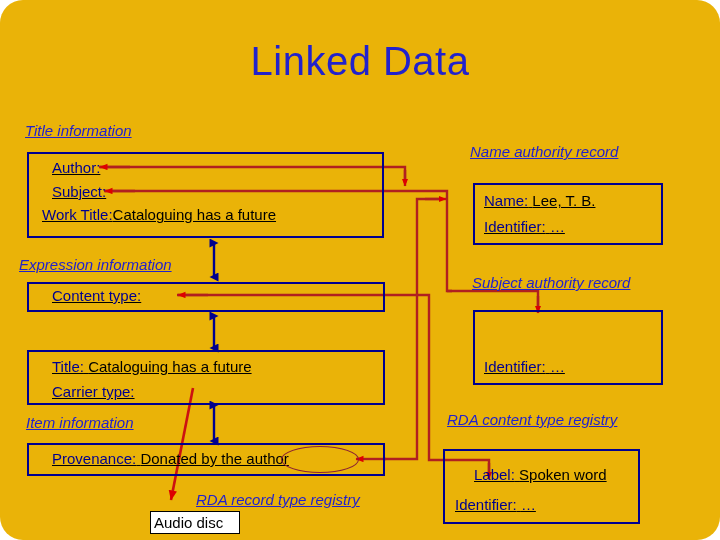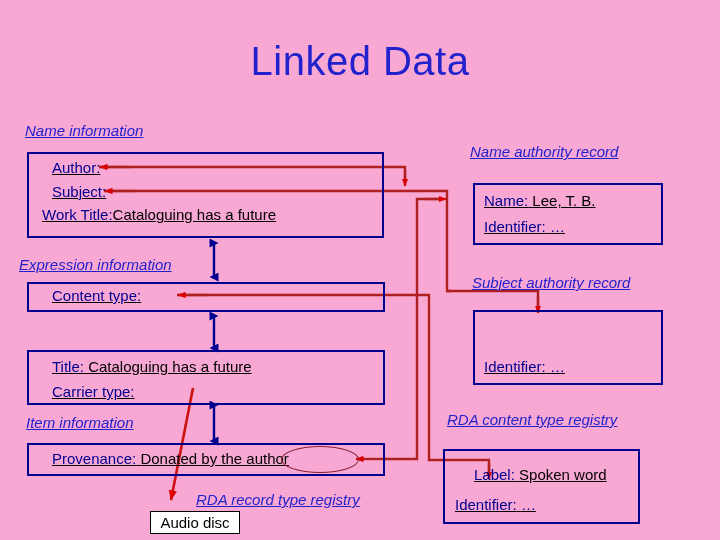--- a/index.html
+++ b/index.html
@@ -4,23 +4,24 @@
 <style>
   html, body {
     margin: 0;
     padding: 0;
     background: #ffffff;
   }
   #slide {
     position: relative;
     width: 720px;
     height: 540px;
-    background: #f9a8d4;
+    background: #eab308;
     overflow: hidden;
     font-family: "Liberation Sans", sans-serif;
+    border-radius: 23px;
   }
   #wires {
     position: absolute;
     left: 0;
     top: 0;
     width: 720px;
     height: 540px;
     pointer-events: none;
   }
   .title {
@@ -144,21 +145,21 @@
     <g>
       <path d="M214,316 L214,348" stroke="#00008f" stroke-width="2.4" marker-start="url(#blueArrowStart)" marker-end="url(#blueArrowEnd)"></path>
     </g>
     <g>
       <path d="M214,405 L214,441" stroke="#00008f" stroke-width="2.4" marker-start="url(#blueArrowStart)" marker-end="url(#blueArrowEnd)"></path>
     </g>
   </svg>
 
   <div class="title">Linked Data</div>
 
-  <div class="caption" style="left:25px; top:122px;">Name information</div>
+  <div class="caption" style="left:25px; top:122px;">Title information</div>
   <div class="box" style="left:27px; top:152px; width:357px; height:86px;"></div>
   <div class="row" style="left:52px; top:159px;">
     <span class="lbl">Author:</span>
   </div>
   <div class="row" style="left:52px; top:183px;">
     <span class="lbl">Subject:</span>
   </div>
   <div class="row" style="left:42px; top:206px;">
     <span class="lbl">Work Title:</span><span class="val">Cataloguing has a future</span>
   </div>
@@ -209,15 +210,15 @@
   <div class="row" style="left:474px; top:466px;">
     <span class="lbl">Label:</span>
     <span class="val">Spoken word</span>
   </div>
   <div class="row" style="left:455px; top:496px;">
     <span class="lbl">Identifier:</span>
     <span class="lbl">…</span>
   </div>
 
   <div class="caption" style="left:196px; top:491px;">RDA record type registry</div>
-  <div class="plainbox" style="left:150px; top:511px; width:90px; height:23px;text-align:center;">Audio disc</div>
+  <div class="plainbox" style="left:150px; top:511px; width:90px; height:23px;">Audio disc</div>
 
 </div>
 
 </body></html>

